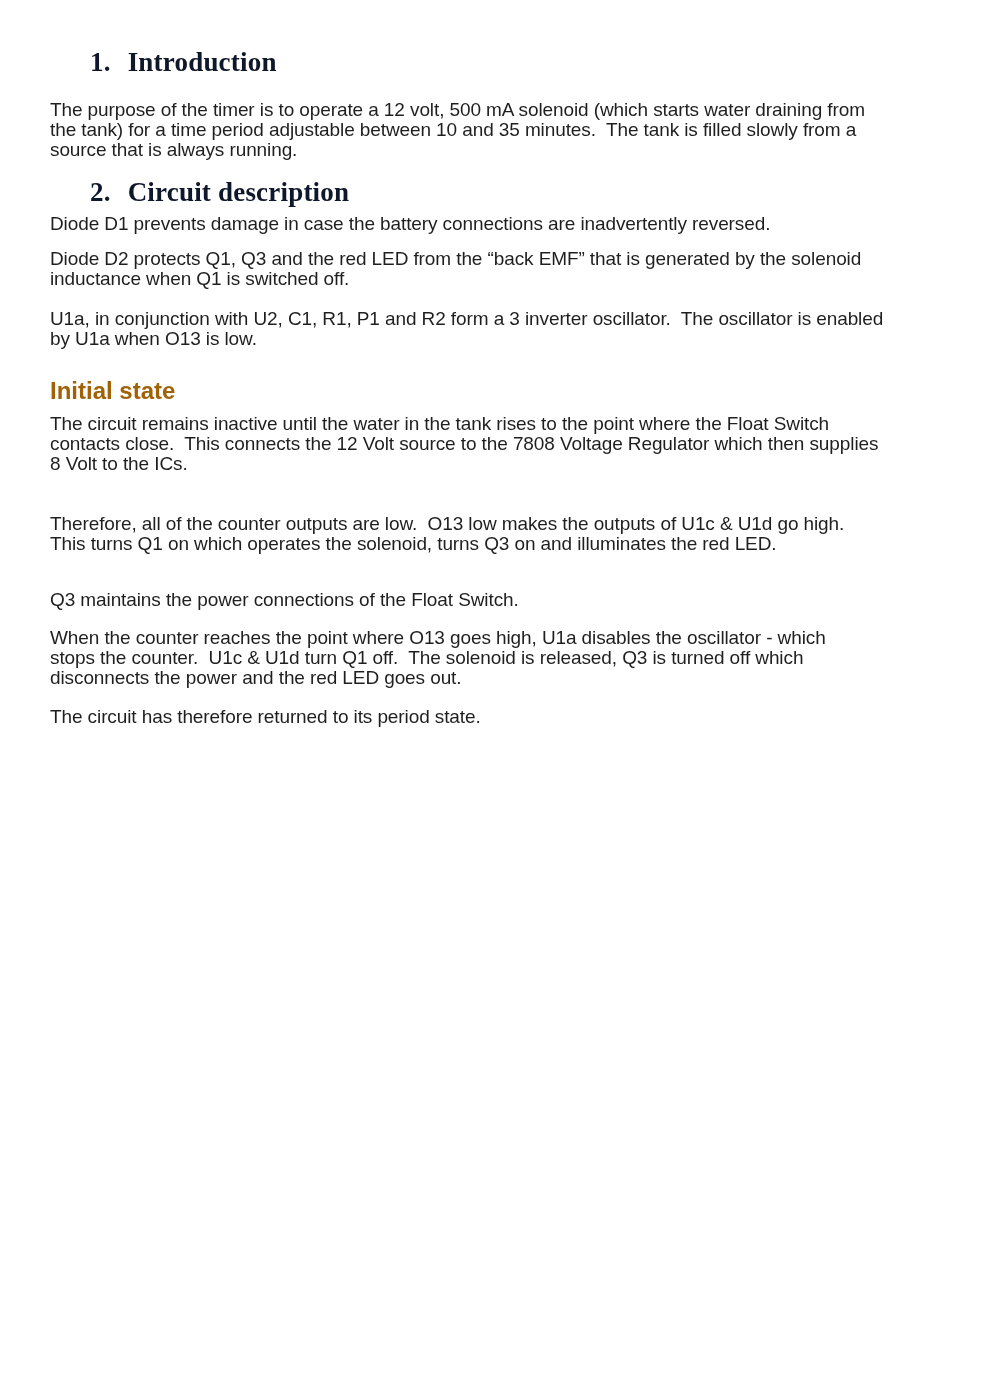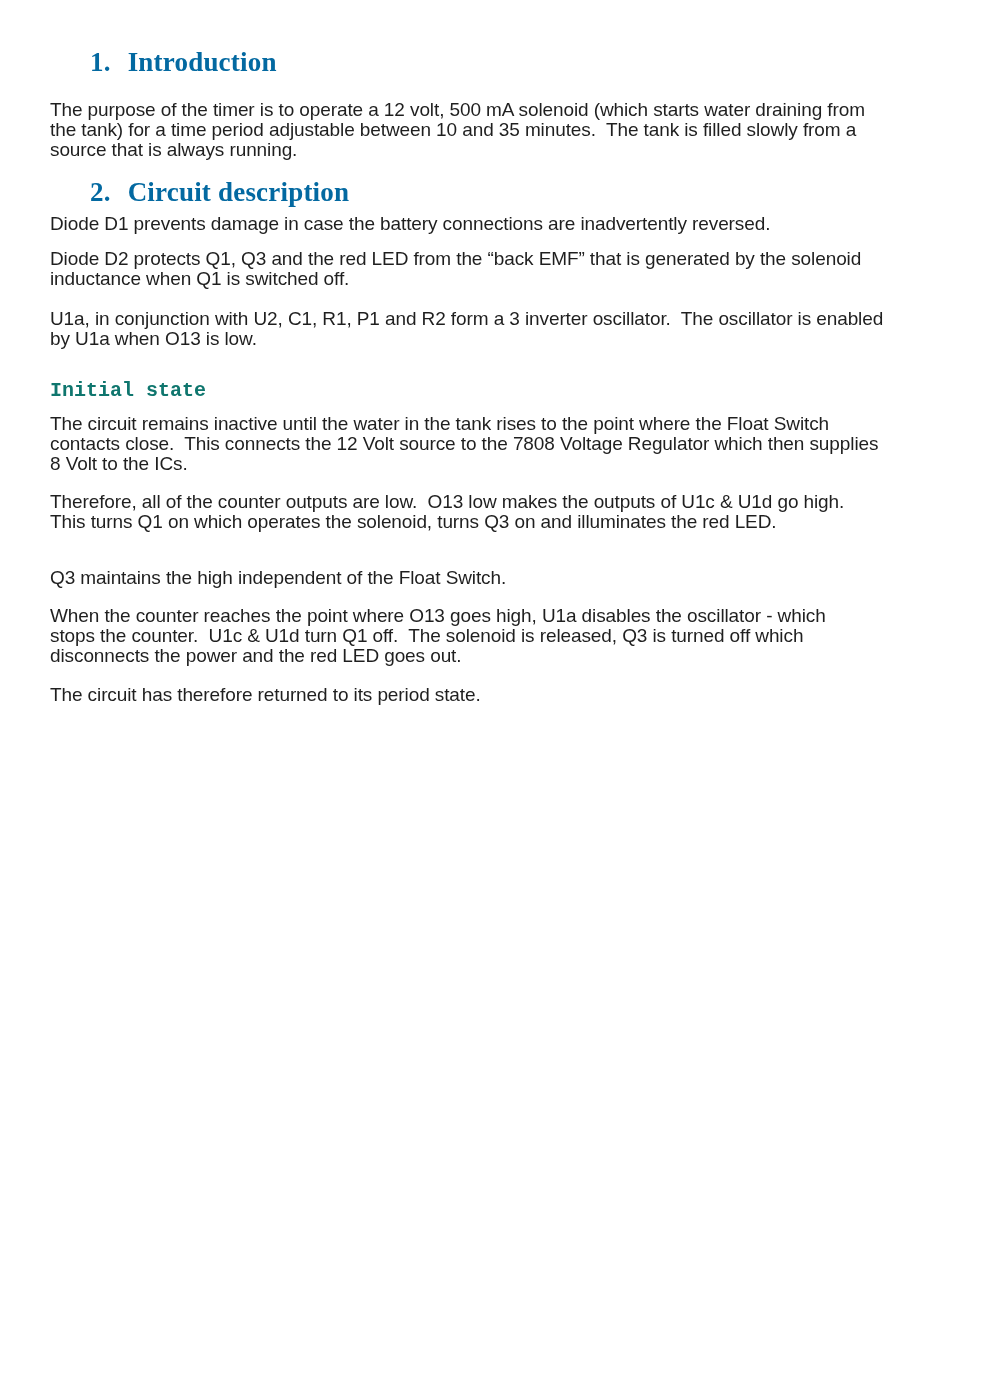--- a/index.html
+++ b/index.html
@@ -11,31 +11,31 @@
     padding:44px 10px 0 50px;
     overflow:hidden;
     font-family:"Liberation Sans",sans-serif;
     color:#1f1f1f;
   }
   .h-main{
     font-family:"Liberation Serif",serif;
     font-weight:700;
     font-size:27px;
     line-height:36px;
-    color:#0369a1;
+    color:#0f172a;
     letter-spacing:.2px;
     margin:0 0 0 40px;
   }
   .h-num{display:inline-block;min-width:18px;margin-right:17px;}
   .h-sub{
-    font-family:Liberation Mono, monospace;
+    font-family:Liberation Sans, sans-serif;
     font-weight:700;
-    font-size:20px;
+    font-size:24px;
     line-height:32px;
-    color:#0f766e;
+    color:#a16207;
     margin:26px 0 0 0;
   }
   .para{
     font-size:19px;
     line-height:20px;
     letter-spacing:-0.1px;
     margin:0;
     white-space:pre;
   }
 </style>
@@ -60,24 +60,24 @@
   <p class="para" style="margin-top:20px">U1a, in conjunction with U2, C1, R1, P1 and R2 form a 3 inverter oscillator.  The oscillator is enabled
 by U1a when O13 is low.</p>
 
   <h2 class="h-sub">Initial state</h2>
 
   <p class="para" style="margin-top:7px">The circuit remains inactive until the water in the tank rises to the point where the Float Switch
 contacts close.  This connects the 12 Volt source to the 7808 Voltage Regulator which then supplies
 8 Volt to the ICs.</p>
 
 
-  <p class="para" style="margin-top:18px">Therefore, all of the counter outputs are low.  O13 low makes the outputs of U1c &amp; U1d go high.
+  <p class="para" style="margin-top:40px">Therefore, all of the counter outputs are low.  O13 low makes the outputs of U1c &amp; U1d go high.
 This turns Q1 on which operates the solenoid, turns Q3 on and illuminates the red LED.</p>
 
-  <p class="para" style="margin-top:36px">Q3 maintains the high independent of the Float Switch.</p>
+  <p class="para" style="margin-top:36px">Q3 maintains the power connections of the Float Switch.</p>
 
 
   <p class="para" style="margin-top:18px">When the counter reaches the point where O13 goes high, U1a disables the oscillator - which
 stops the counter.  U1c &amp; U1d turn Q1 off.  The solenoid is released, Q3 is turned off which
 disconnects the power and the red LED goes out.</p>
 
   <p class="para" style="margin-top:19px">The circuit has therefore returned to its period state.</p>
 
 </article>
 

